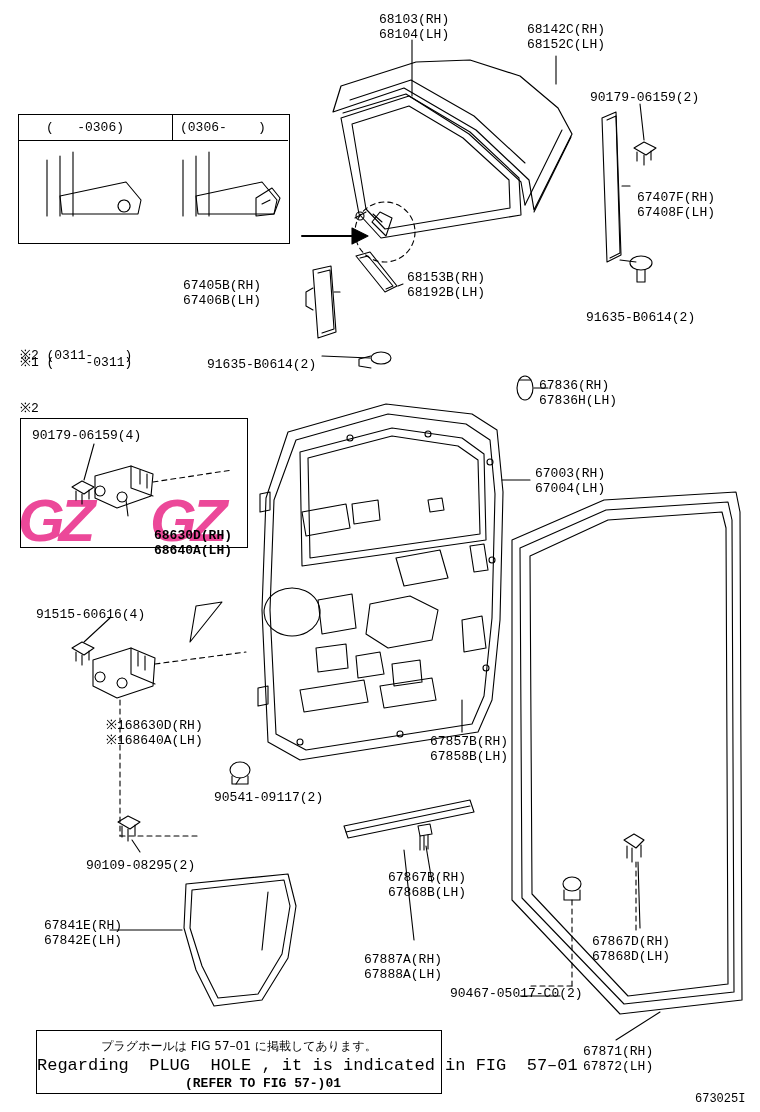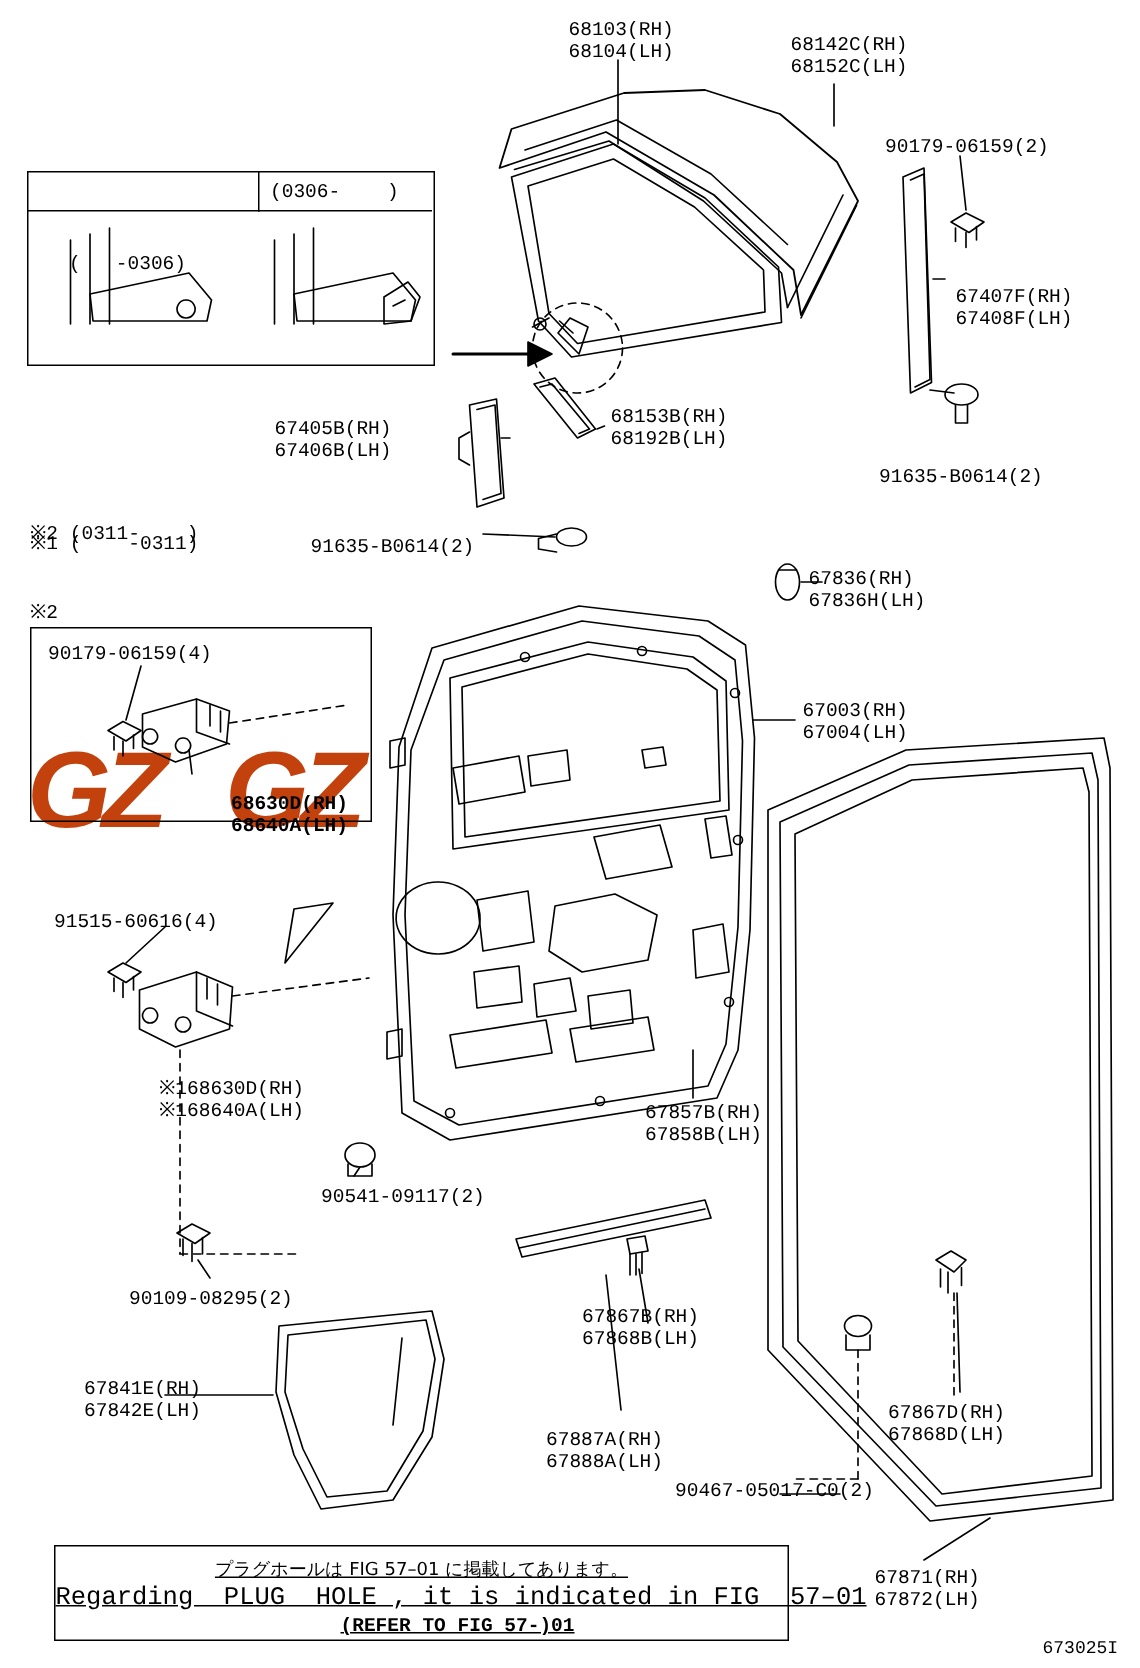--- a/index.html
+++ b/index.html
@@ -2,23 +2,23 @@
 <html><head>
 <meta charset="utf-8">
 <style>
   html,body{margin:0;padding:0;background:#ffffff;}
   body{width:760px;height:1112px;position:relative;font-family:"Liberation Mono", monospace;color:#000;overflow:hidden;}
   .stage{position:absolute;left:0;top:0;width:760px;height:1112px;}
   .lbl{position:absolute;font-family:"Liberation Mono", monospace;font-size:13px;line-height:15px;letter-spacing:0px;white-space:pre;color:#000;}
   .lbl.b{font-weight:bold;margin-left:48px;}
   .jp{font-family:"DejaVu Sans", sans-serif;font-size:12px;}
   svg{position:absolute;left:0;top:0;}
-  .wm{position:absolute;font-family:"Liberation Sans", sans-serif;font-weight:bold;font-style:italic;color:#c2410c;font-size:72px;letter-spacing:-6px;user-select:none;}
+  .wm{position:absolute;font-family:"Liberation Sans", sans-serif;font-weight:bold;font-style:italic;color:#ec4899;font-size:60px;letter-spacing:-6px;user-select:none;}
   .box{position:absolute;border:1px solid #000;}
-  .footer{position:absolute;left:36px;top:1030px;width:490px;height:64px;border:1px solid #000;box-sizing:border-box;text-decoration:underline;}
+  .footer{position:absolute;left:36px;top:1030px;width:406px;height:64px;border:1px solid #000;box-sizing:border-box;}
   .footer div{text-align:center;}
 </style>
 </head>
 <body>
 
 <div class="stage">
 
   <div class="wm" style="left:18px;top:486px;">GZ</div>
   <div class="wm" style="left:150px;top:486px;">GZ</div>
 
@@ -182,21 +182,21 @@
       <path d="M520,996 L560,996"></path>
       <path d="M616,1040 L660,1012"></path>
       <path d="M640,928 L638,862"></path>
       <path d="M110,930 L182,930"></path>
     </g>
   </svg>
 
   <div class="box" style="left:18px;top:114px;width:270px;height:128px;"></div>
   <div class="box" style="left:18px;top:114px;width:154px;height:26px;border-width:0 1px 1px 0;"></div>
   <div class="box" style="left:172px;top:114px;width:116px;height:26px;border-width:0 0 1px 0;"></div>
-  <div class="lbl" style="left:46px;top:120px;margin-top:48px;">(   -0306)</div>
+  <div class="lbl" style="left:46px;top:120px;">(   -0306)</div>
   <div class="lbl" style="left:180px;top:120px;">(0306-    )</div>
 
   <div class="box" style="left:20px;top:418px;width:226px;height:128px;"></div>
   <div class="lbl" style="left:20px;top:401px;">※2</div>
 
   <div class="lbl" style="left:20px;top:330px;margin-top:25px;">※1 (    -0311)</div>
   <div class="lbl" style="left:20px;top:348px;">※2 (0311-    )</div>
 
   <div class="lbl" style="left:379px;top:12px;">68103(RH)
 68104(LH)</div>
@@ -227,21 +227,21 @@
 67858B(LH)</div>
   <div class="lbl" style="left:388px;top:870px;">67867B(RH)
 67868B(LH)</div>
   <div class="lbl" style="left:364px;top:952px;">67887A(RH)
 67888A(LH)</div>
   <div class="lbl" style="left:592px;top:934px;">67867D(RH)
 67868D(LH)</div>
   <div class="lbl" style="left:450px;top:986px;">90467-05017-C0(2)</div>
   <div class="lbl" style="left:583px;top:1044px;">67871(RH)
 67872(LH)</div>
-  <div class="lbl" style="left:56px;top:918px;">67841E(RH)
+  <div class="lbl" style="left:44px;top:918px;">67841E(RH)
 67842E(LH)</div>
 
   <div class="footer">
     <div class="jp" style="margin-top:7px;">プラグホールは FIG 57–01 に掲載してあります。</div>
     <div class="lbl" style="position:static;font-size:17px;margin-top:3px;">Regarding  PLUG  HOLE , it is indicated in FIG  57–01</div>
     <div class="lbl b" style="position:static;font-size:13px;margin-top:3px;">(REFER TO FIG 57-)01</div>
   </div>
 
   <div class="lbl" style="left:695px;top:1092px;font-size:12px;">673025I</div>
 

